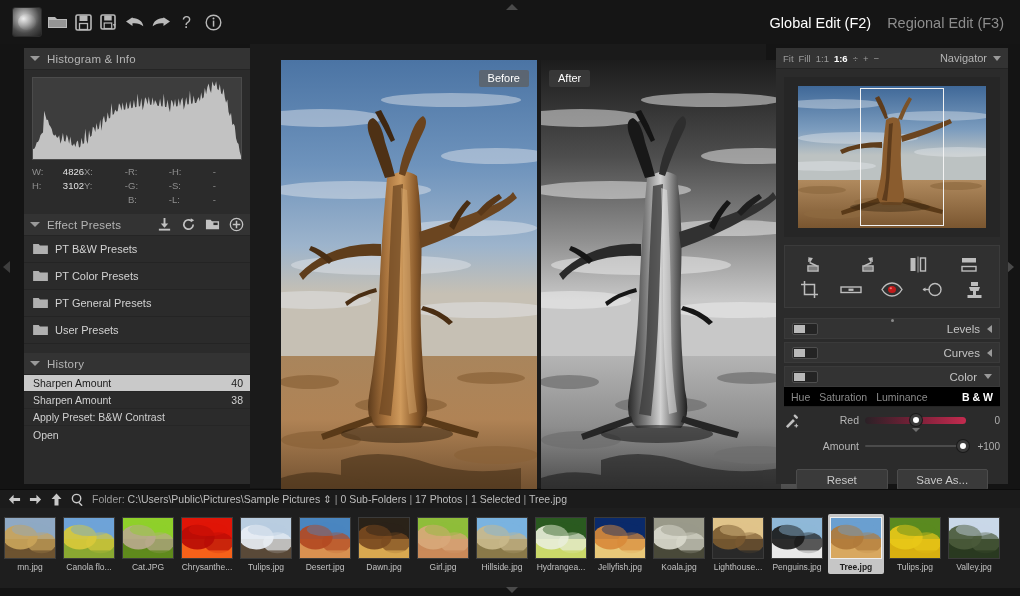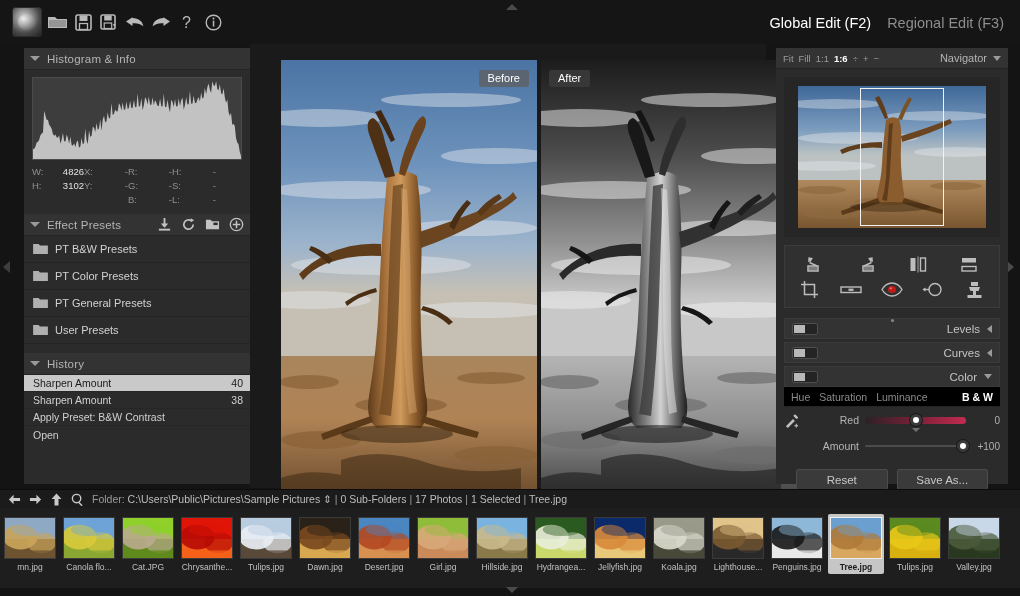--- a/index.html
+++ b/index.html
@@ -874,46 +874,46 @@
             <ellipse cx="38" cy="26" rx="15" ry="11" fill="#e8eef4" opacity=".7"></ellipse>
             <ellipse cx="27" cy="12" rx="20" ry="7" fill="#b9cde0" opacity=".45"></ellipse>
             <rect y="34" width="52" height="8" fill="#5a4a38" opacity=".75"></rect>
           </svg>
         </div>
         <div class="tname">Tulips.jpg</div>
       </div>
       <div class="thumb">
         <div class="tbox">
           <svg class="tsvg" viewBox="0 0 52 42" preserveAspectRatio="none">
+            <rect width="52" height="42" fill="#4a86c0"></rect>
+            <rect y="22" width="52" height="20" fill="#d89050"></rect>
+            <ellipse cx="16" cy="20" rx="18" ry="13" fill="#b34a22" opacity=".92"></ellipse>
+            <ellipse cx="38" cy="26" rx="15" ry="11" fill="#b34a22" opacity=".7"></ellipse>
+            <ellipse cx="27" cy="12" rx="20" ry="7" fill="#4a86c0" opacity=".45"></ellipse>
+            <rect y="34" width="52" height="8" fill="#d89050" opacity=".75"></rect>
+          </svg>
+        </div>
+        <div class="tname">Desert.jpg</div>
+      </div>
+      <div class="thumb">
+        <div class="tbox">
+          <svg class="tsvg" viewBox="0 0 52 42" preserveAspectRatio="none">
             <rect width="52" height="42" fill="#2a2218"></rect>
             <rect y="22" width="52" height="20" fill="#d8a850"></rect>
             <ellipse cx="16" cy="20" rx="18" ry="13" fill="#7a4a20" opacity=".92"></ellipse>
             <ellipse cx="38" cy="26" rx="15" ry="11" fill="#7a4a20" opacity=".7"></ellipse>
             <ellipse cx="27" cy="12" rx="20" ry="7" fill="#2a2218" opacity=".45"></ellipse>
             <rect y="34" width="52" height="8" fill="#d8a850" opacity=".75"></rect>
           </svg>
         </div>
         <div class="tname">Dawn.jpg</div>
       </div>
       <div class="thumb">
         <div class="tbox">
           <svg class="tsvg" viewBox="0 0 52 42" preserveAspectRatio="none">
-            <rect width="52" height="42" fill="#4a86c0"></rect>
-            <rect y="22" width="52" height="20" fill="#d89050"></rect>
-            <ellipse cx="16" cy="20" rx="18" ry="13" fill="#b34a22" opacity=".92"></ellipse>
-            <ellipse cx="38" cy="26" rx="15" ry="11" fill="#b34a22" opacity=".7"></ellipse>
-            <ellipse cx="27" cy="12" rx="20" ry="7" fill="#4a86c0" opacity=".45"></ellipse>
-            <rect y="34" width="52" height="8" fill="#d89050" opacity=".75"></rect>
-          </svg>
-        </div>
-        <div class="tname">Desert.jpg</div>
-      </div>
-      <div class="thumb">
-        <div class="tbox">
-          <svg class="tsvg" viewBox="0 0 52 42" preserveAspectRatio="none">
             <rect width="52" height="42" fill="#8fbd3a"></rect>
             <rect y="22" width="52" height="20" fill="#c98a5a"></rect>
             <ellipse cx="16" cy="20" rx="18" ry="13" fill="#d8a87a" opacity=".92"></ellipse>
             <ellipse cx="38" cy="26" rx="15" ry="11" fill="#d8a87a" opacity=".7"></ellipse>
             <ellipse cx="27" cy="12" rx="20" ry="7" fill="#8fbd3a" opacity=".45"></ellipse>
             <rect y="34" width="52" height="8" fill="#c98a5a" opacity=".75"></rect>
           </svg>
         </div>
         <div class="tname">Girl.jpg</div>
       </div>

